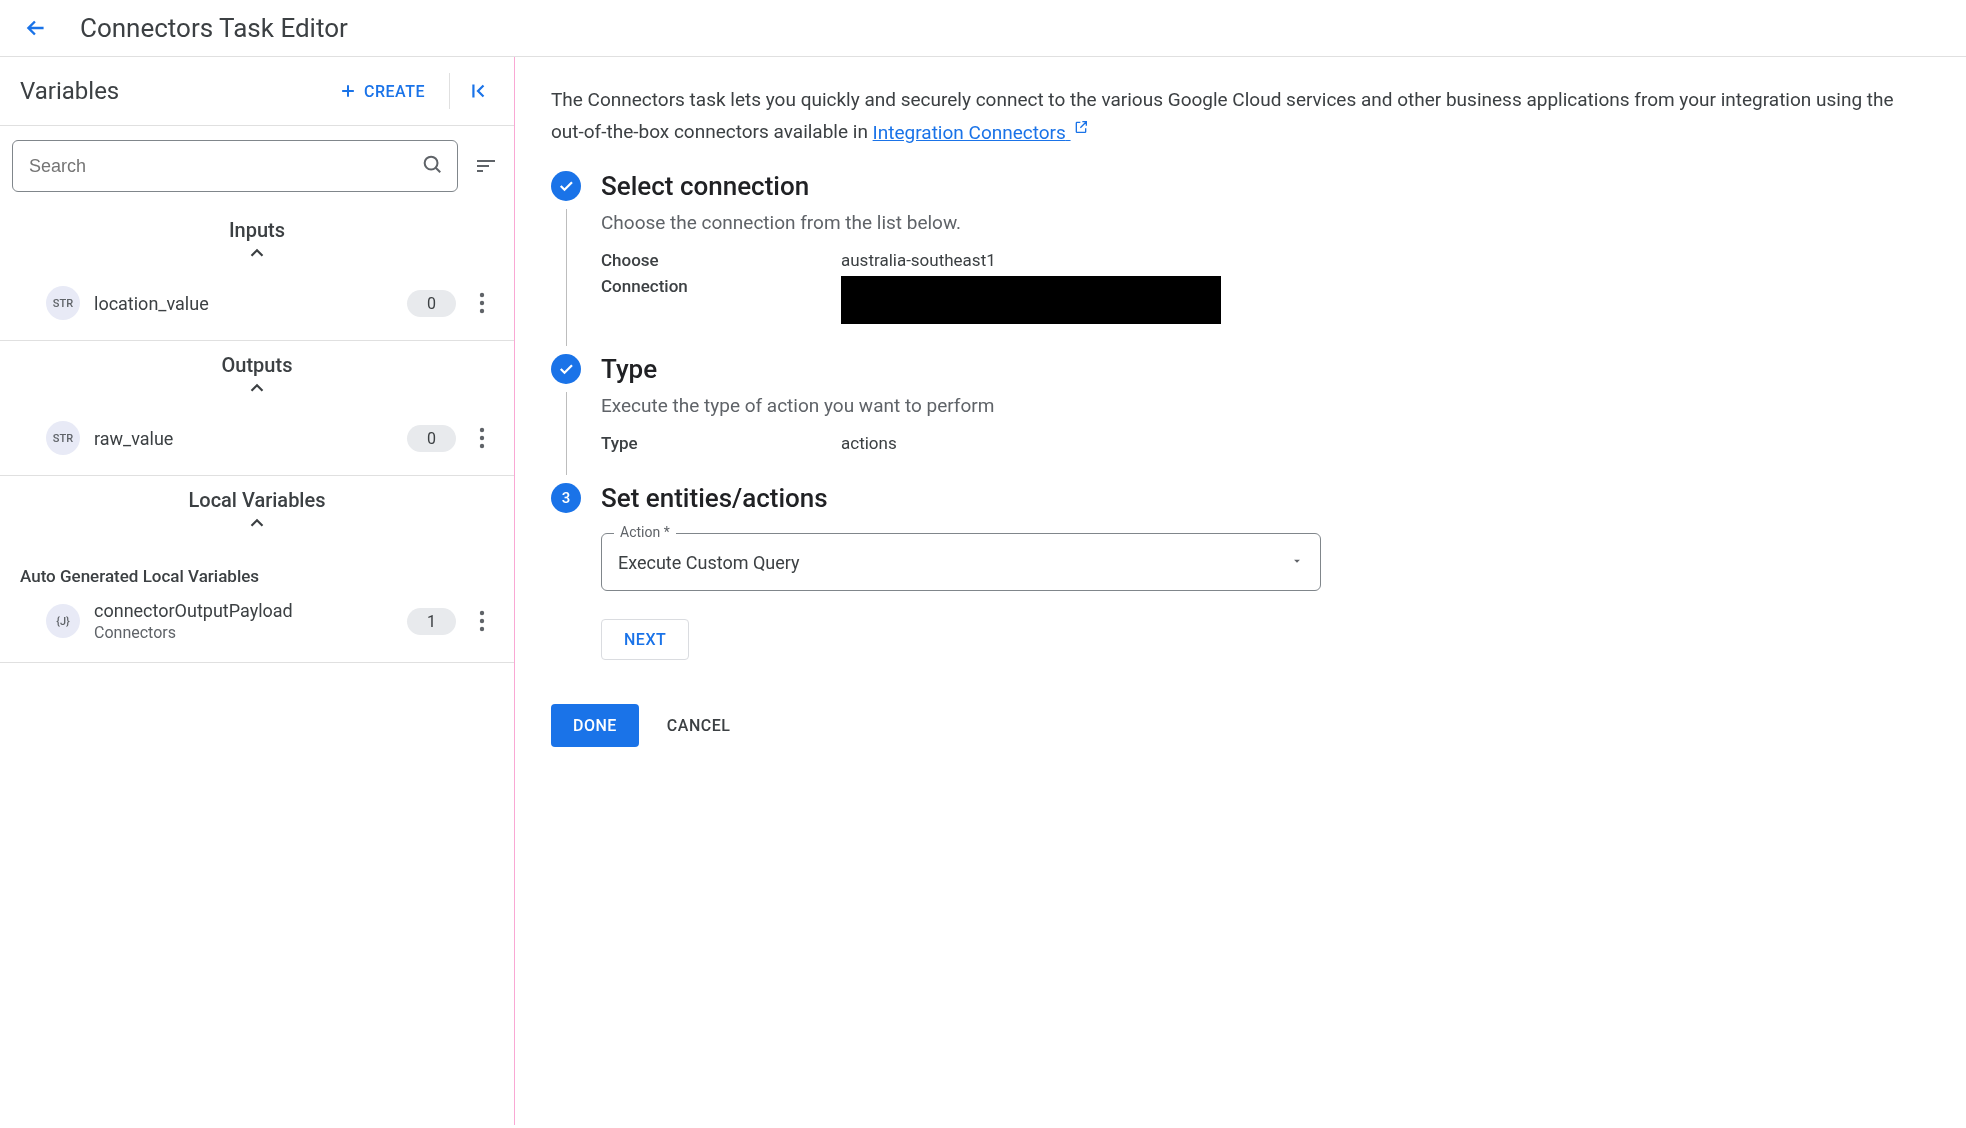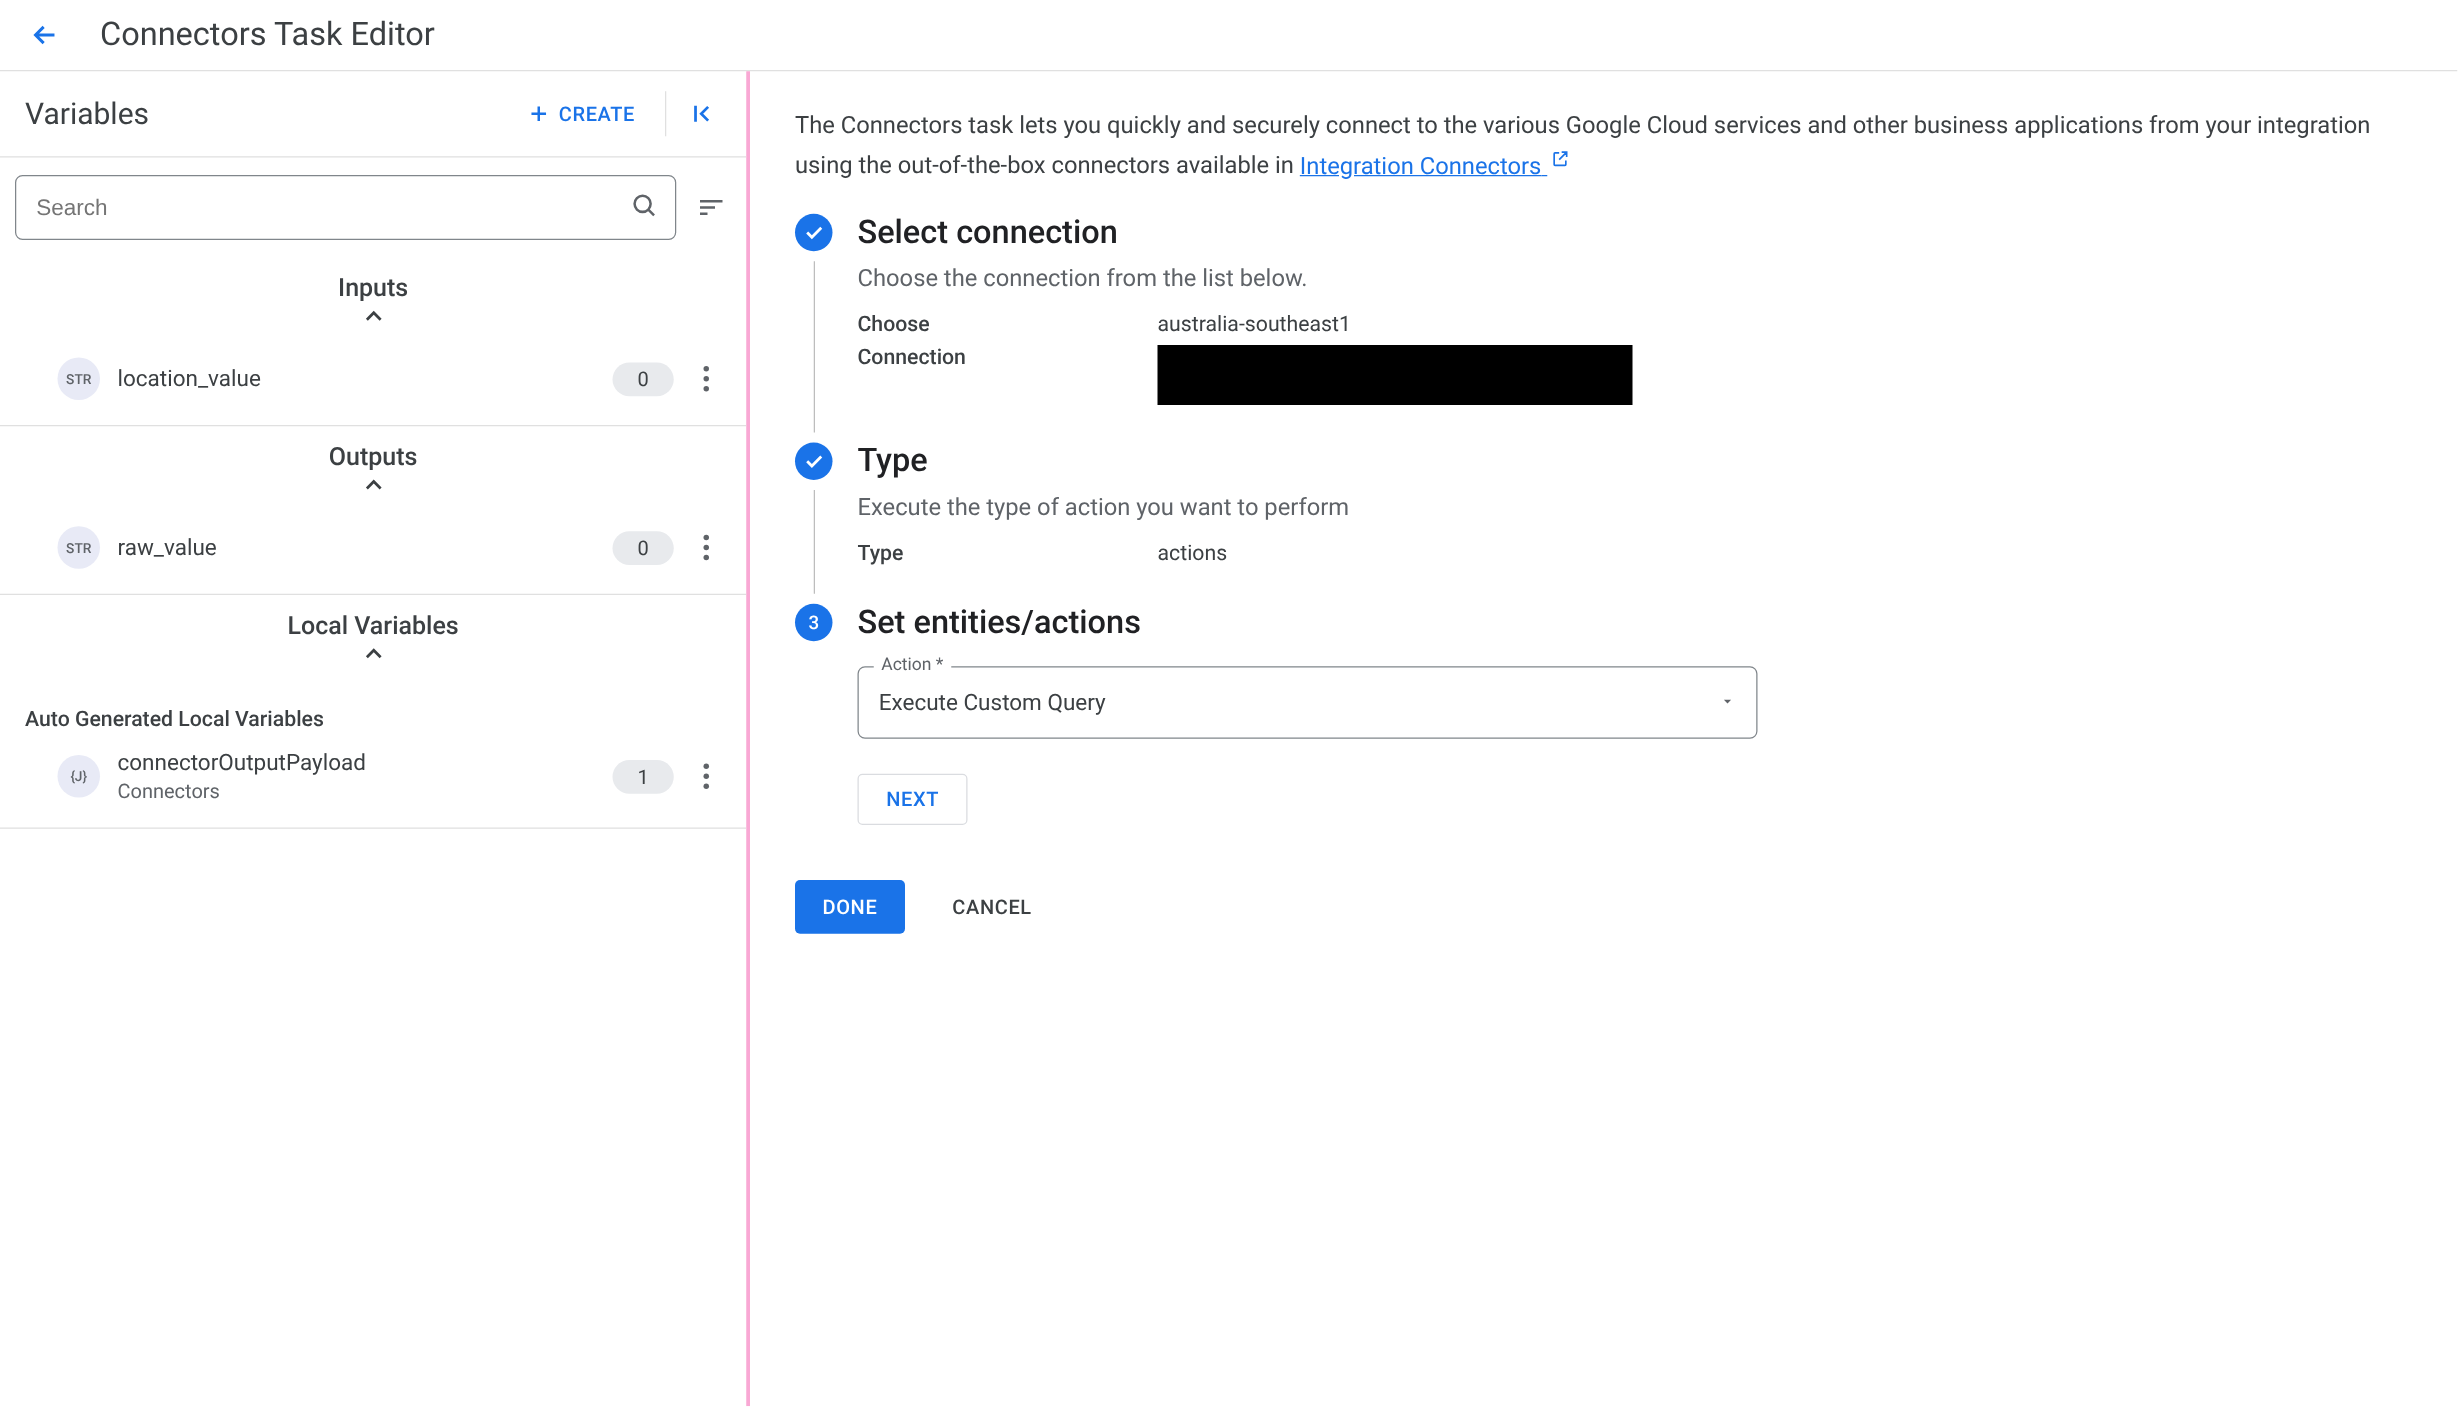--- a/index.html
+++ b/index.html
@@ -28,22 +28,22 @@
     .page-title {
       font-size: 26px;
       font-weight: 400;
       color: #3c4043;
     }
     .layout {
       display: flex;
       height: calc(100vh - 60px);
     }
     .sidebar {
-      width: 600px;
-      border-right: 3px solid #f9a8d4;
+      width: 515px;
+      border-right: 1px solid #f9a8d4;
       overflow-y: auto;
     }
     .sidebar-header {
       display: flex;
       align-items: center;
       justify-content: space-between;
       padding: 16px 20px;
       border-bottom: 1px solid #e0e0e0;
     }
     .sidebar-title {
@@ -307,21 +307,21 @@
       font-size: 16px;
       font-weight: 500;
       cursor: pointer;
       margin-top: 28px;
       letter-spacing: 0.5px;
     }
     .footer-actions {
       margin-top: 28px;
       display: flex;
       align-items: center;
-      gap: 38px;
+      gap: 28px;
     }
     .done-btn {
       background: #1a73e8;
       color: #fff;
       border-radius: 4px;
       padding: 12px 22px;
       font-size: 16px;
       font-weight: 500;
       cursor: pointer;
       letter-spacing: 0.5px;

